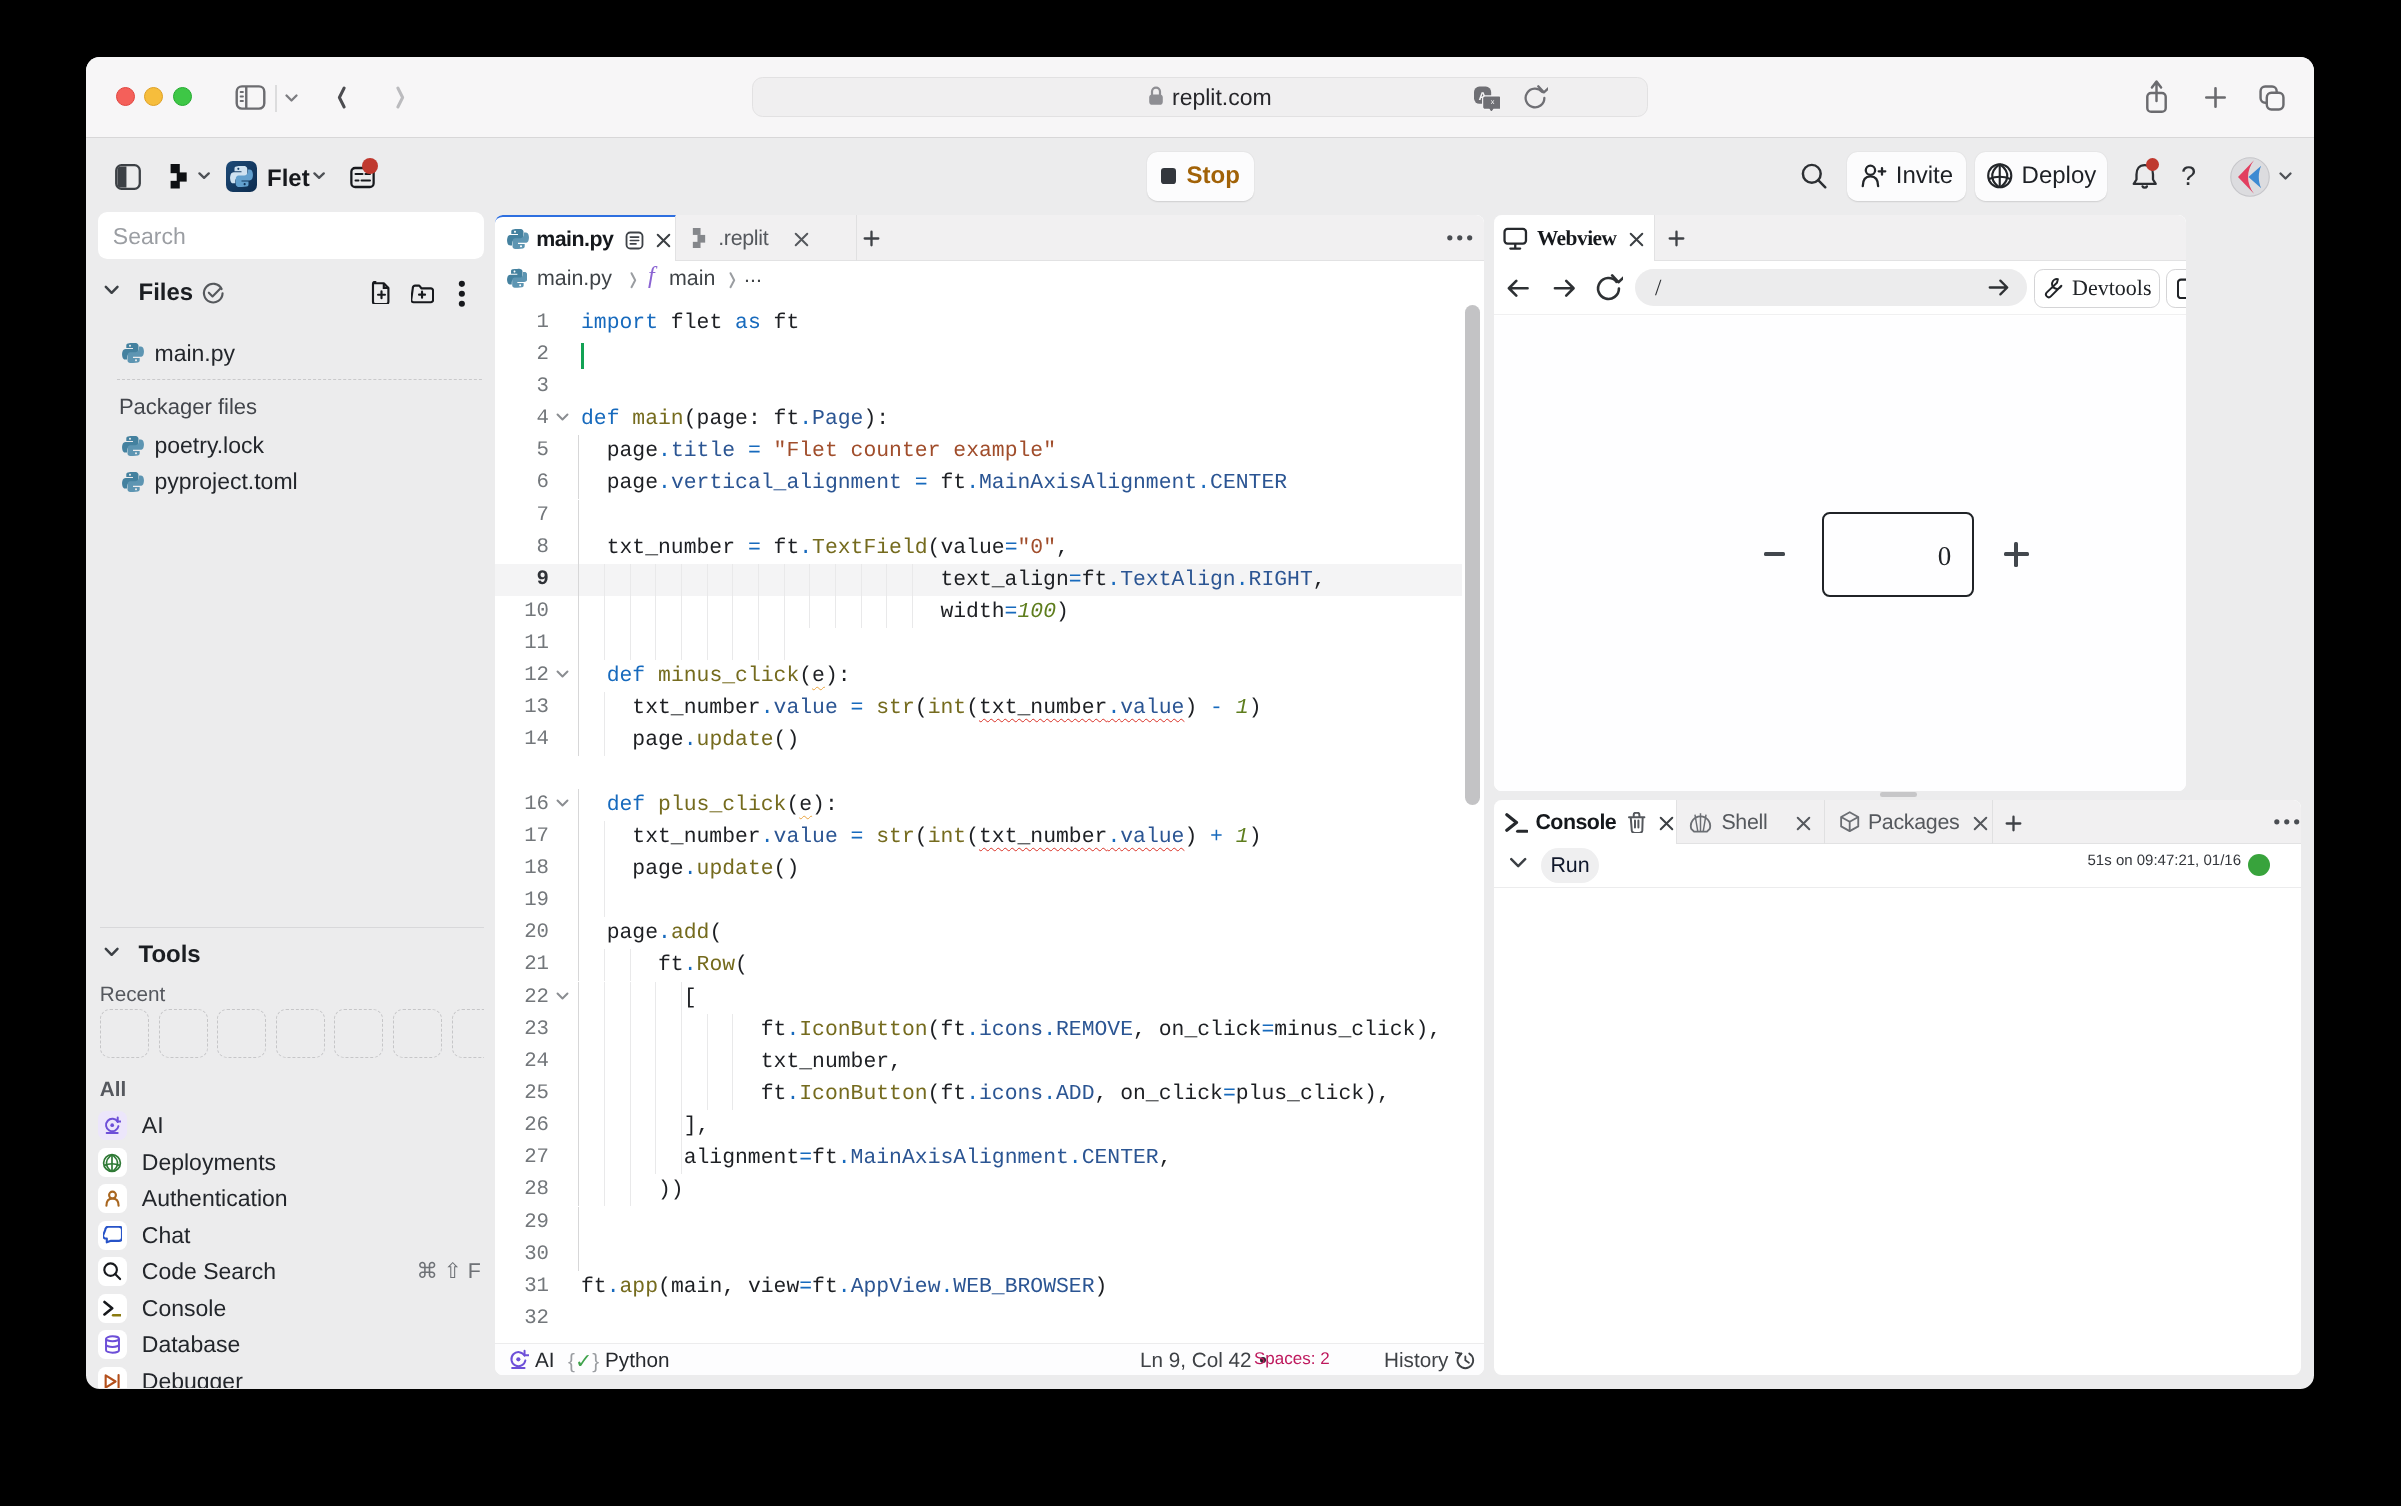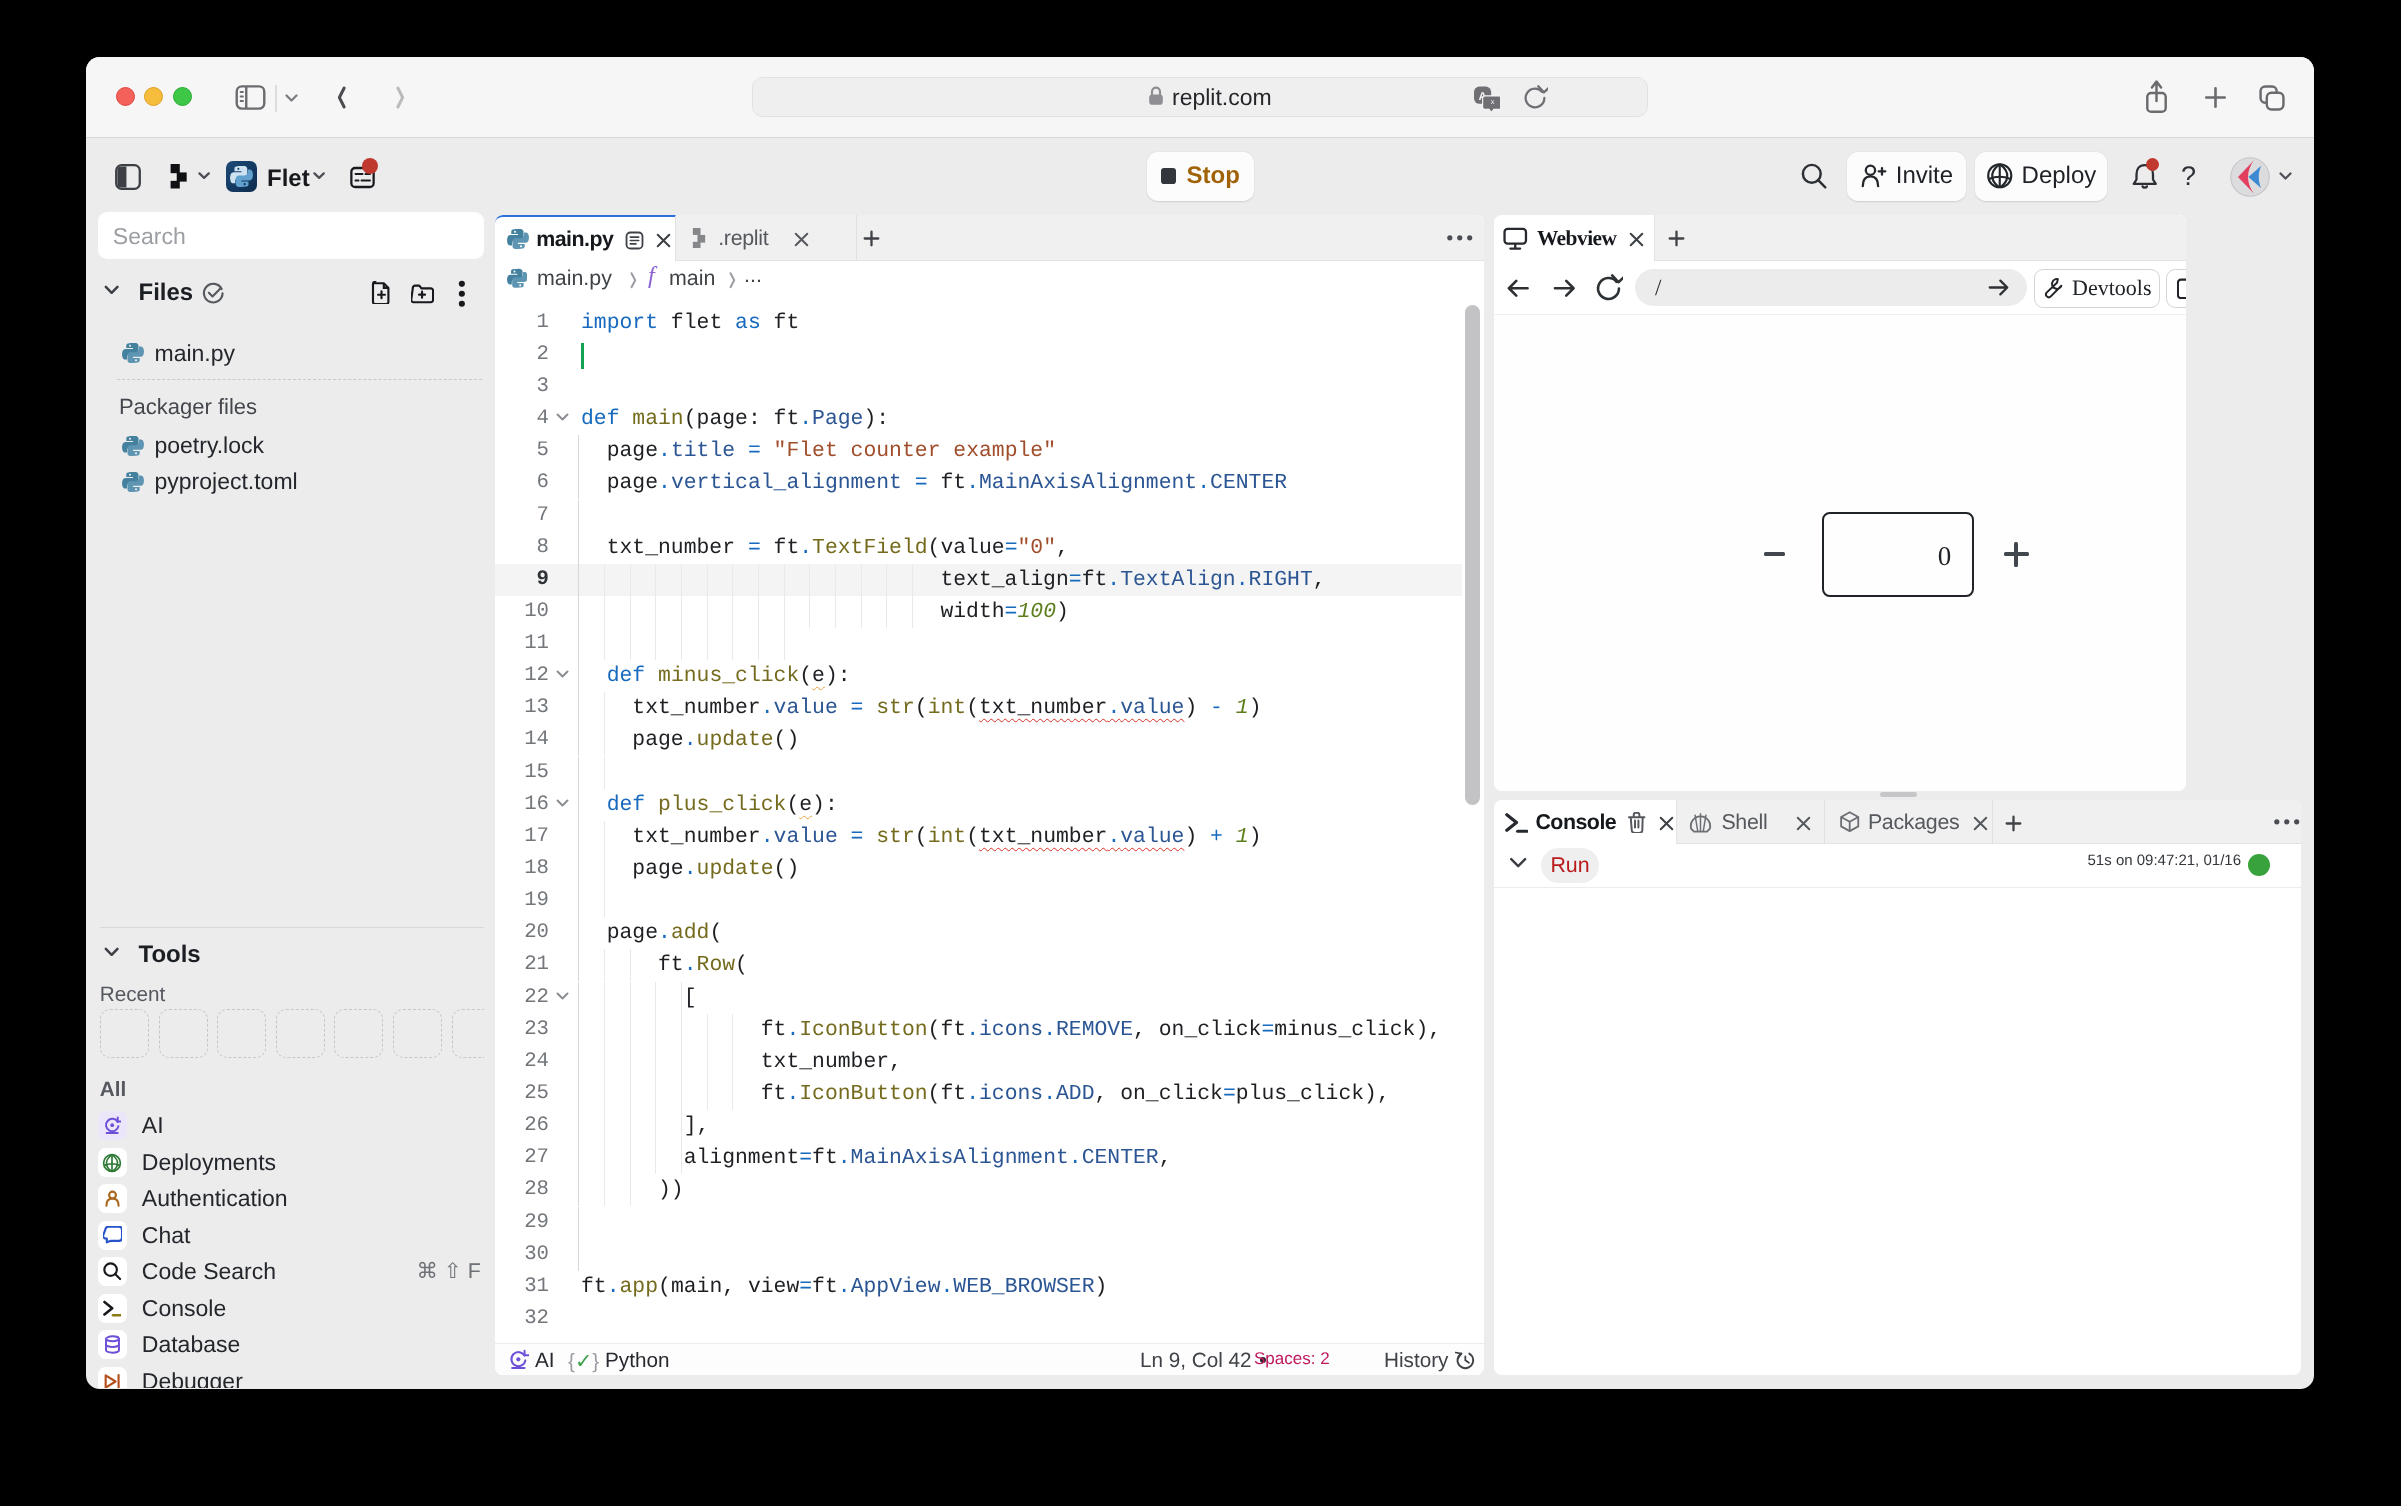--- a/index.html
+++ b/index.html
@@ -529,26 +529,20 @@
 <div class="guide g0" style="left:83px;"></div>
 <div class="guide" style="left:109px;"></div>
 <div class="ct">    txt_number<span class="dt">.</span><span class="p">value</span> <span class="o">=</span> <span class="f">str</span>(<span class="f">int</span>(<span class="sqr">txt_number<span class="dt">.</span><span class="p">value</span></span>) <span class="o">-</span> <span class="n">1</span>)</div>
 </div>
 <div class="codeline" style="top:425px;">
 <div class="ln" style="">14</div>
 <div class="guide g0" style="left:83px;"></div>
 <div class="guide" style="left:109px;"></div>
 <div class="ct">    page<span class="dt">.</span><span class="f">update</span>()</div>
 </div>
-<div class="codeline" style="top:458px;">
-<div class="ln" style="">15</div>
-<div class="guide g0" style="left:83px;"></div>
-<div class="guide" style="left:109px;"></div>
-<div class="ct"></div>
-</div>
 <div class="codeline" style="top:490px;">
 <div class="ln" style="">16</div>
 <div class="abs" style="left:61px;top:10px;"><svg width="13" height="7.7" viewBox="0 0 17 10" style="">
               <path d="M2.0 2.0 L8.5 8.5 L15.0 2.0" fill="none" stroke="#8a8d91" stroke-width="2.6" stroke-linecap="round" stroke-linejoin="round"></path>
             </svg></div>
 <div class="guide g0" style="left:83px;"></div>
 <div class="ct">  <span class="k">def</span> <span class="f">plus_click</span>(<span class="sqo">e</span>):</div>
 </div>
 <div class="codeline" style="top:522px;">
 <div class="ln" style="">17</div>
@@ -839,18 +833,18 @@
             <circle cx="31" cy="5" r="3.4" fill="#4a4d52"></circle>
           </svg>
         </div>
 </div>
 <div class="abs" style="left:0;top:44px;width:100%;height:44px;border-bottom:1.1px solid #ececed;">
 <div class="abs" style="left:14.5px;top:13px;">
           <svg width="18.4" height="10.7" viewBox="0 0 24 14" style="">
             <path d="M2.9 2.8 L12.0 11.9 L21.1 2.8" fill="none" stroke="#3c4045" stroke-width="3.2" stroke-linecap="round" stroke-linejoin="round"></path>
           </svg>
         </div>
-<div class="abs" style="left:47px;top:3.8px;width:58px;height:35px;background:#efeff0;border-radius:17.6px;display:flex;align-items:center;justify-content:center;font-size:21.4px;color:#b91c1c;">Run</div>
+<div class="abs" style="left:47px;top:3.8px;width:58px;height:35px;background:#efeff0;border-radius:17.6px;display:flex;align-items:center;justify-content:center;font-size:21.4px;color:#0f172a;">Run</div>
 <div class="abs" style="right:60px;top:8.4px;font-size:15px;color:#33363b;">51s on 09:47:21, 01/16</div>
 <div class="abs" style="left:754px;top:10px;width:22px;height:22px;border-radius:50%;background:#38a33c;"></div>
 </div>
 </div>
 </div>
 
 </body></html>

